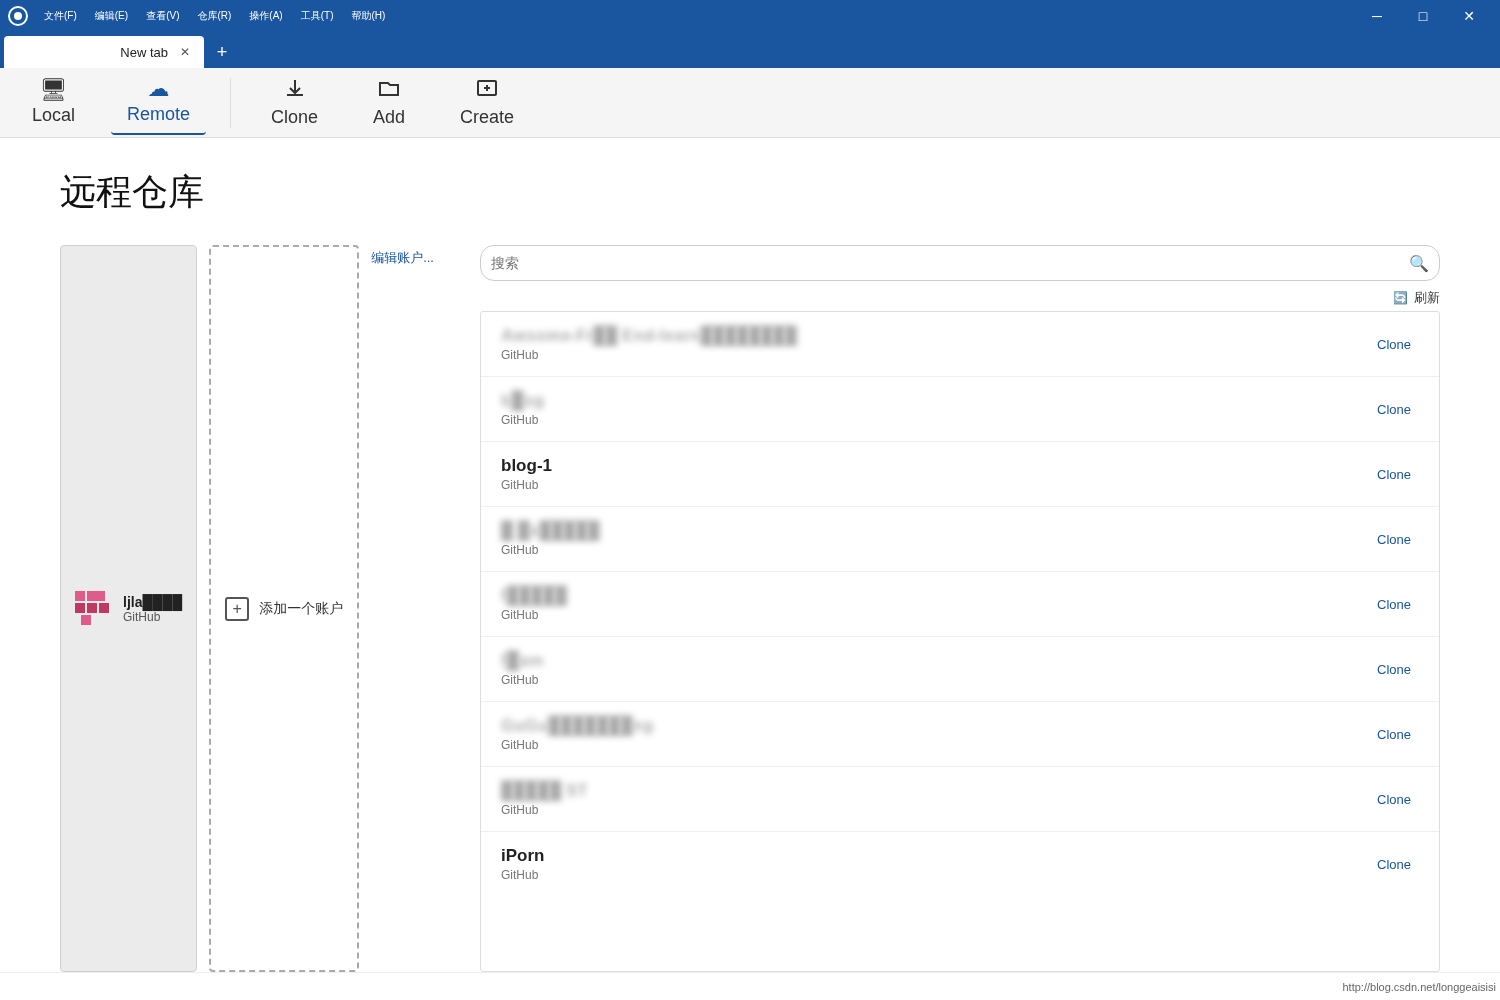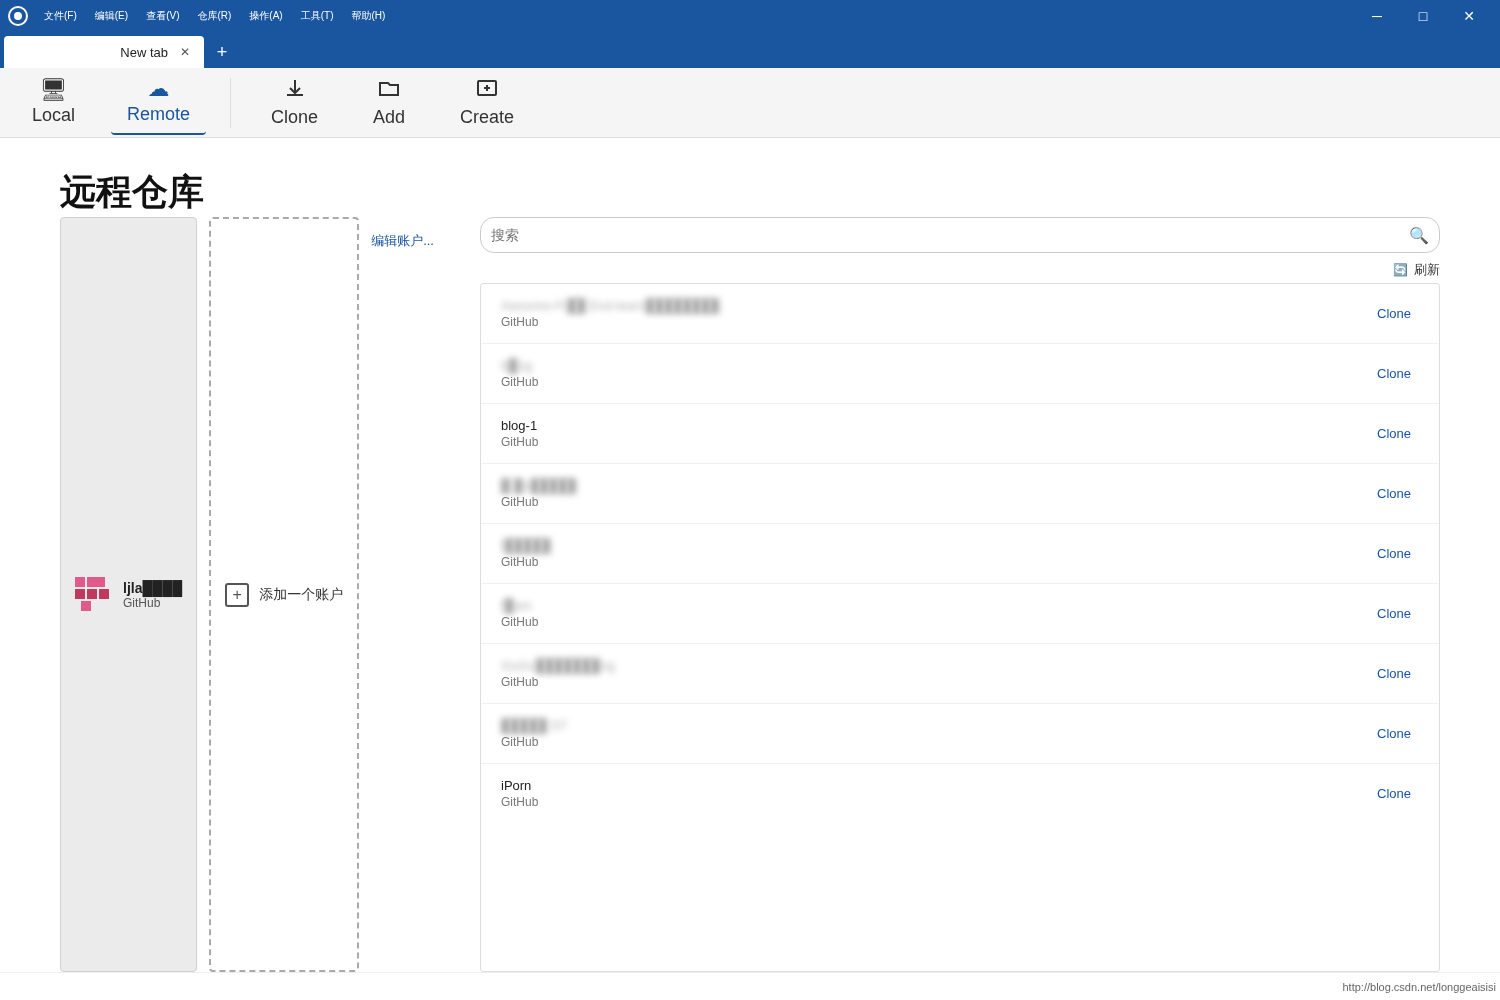--- a/index.html
+++ b/index.html
@@ -149,22 +149,23 @@
     .main-content {
       flex: 1;
       display: flex;
       flex-direction: column;
       padding: 30px 60px 0 60px;
       overflow: hidden;
     }
 
     .page-title {
       font-size: 36px;
-      font-weight: bold;
+      font-weight: normal;
       color: #111;
+      margin-bottom: 28px;
     }
 
     .content-area {
       display: flex;
       gap: 40px;
       flex: 1;
       overflow: hidden;
     }
 
     
@@ -228,21 +229,21 @@
       font-size: 16px;
       color: #555;
     }
     .add-account-label { font-size: 14px; }
 
     .edit-accounts-link {
       color: #1a56a0;
       font-size: 13px;
       cursor: pointer;
       text-decoration: none;
-      margin-top: 15px;
+      margin-top: 4px;
     }
 
     
     .right-panel {
       flex: 1;
       display: flex;
       flex-direction: column;
       overflow: hidden;
     }
 
@@ -305,23 +306,23 @@
       align-items: center;
       padding: 14px 20px;
       border-bottom: 1px solid #f0f0f0;
     }
     .repo-item:last-child { border-bottom: none; }
 
     .repo-info {
       flex: 1;
     }
     .repo-name {
-      font-size: 13px;
+      font-size: 17px;
       color: #222;
-      font-weight: 400;
+      font-weight: 700;
     }
     .repo-source {
       font-size: 12px;
       color: #777;
       margin-top: 2px;
     }
 
     .repo-name.blurred {
       color: transparent;
       text-shadow: 0 0 6px #aaa;

